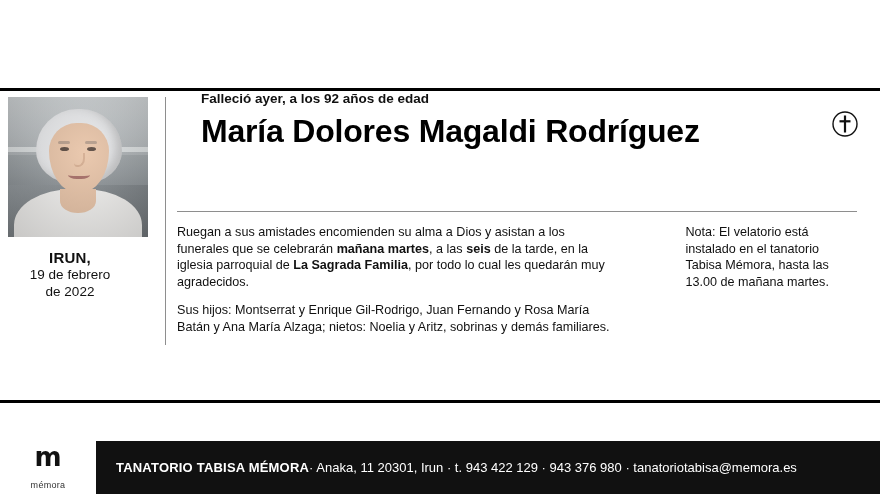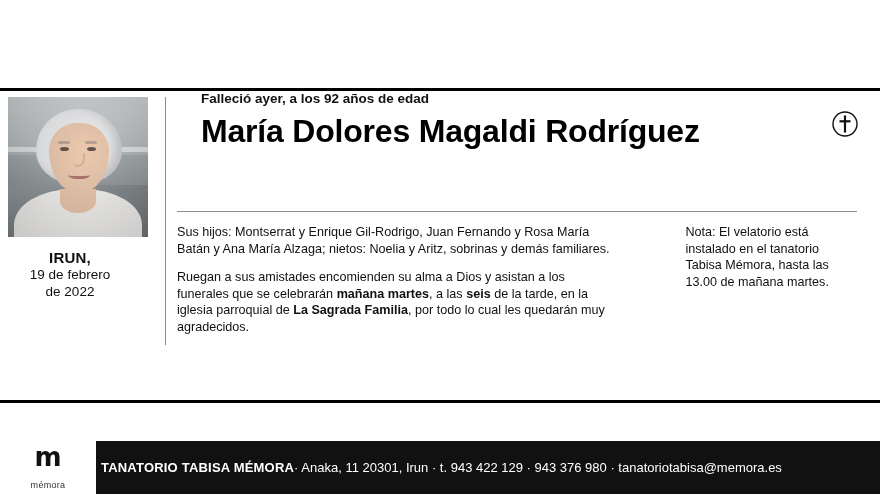--- a/index.html
+++ b/index.html
@@ -280,21 +280,21 @@
   }
   .logo-word {
     font-size: 9px;
     color: #333;
     letter-spacing: .3px;
     margin-top: 11px;
   }
   .footer-text {
     color: #ffffff;
     font-size: 13px;
-    padding-left: 5px;
+    padding-left: 20px;
     white-space: nowrap;
   }
   .footer-text .strong {
     font-weight: bold;
     letter-spacing: .2px;
   }
 </style>
 </head>
 <body>
 
@@ -340,22 +340,22 @@
         <circle cx="13" cy="13" r="12" fill="none" stroke="#111" stroke-width="1.4"></circle>
         <rect x="11.9" y="4.5" width="2.2" height="17" fill="#111"></rect>
         <rect x="7.5" y="9.2" width="11" height="2.2" fill="#111"></rect>
       </svg>
 
       <div class="hrule"></div>
 
       <div class="lower">
         <div class="lower-cols">
           <div class="col-left">
+            <p class="para"><span>Ruegan a sus amistades encomienden su alma a Dios y asistan a los funerales que se celebrarán </span><b>mañana martes</b><span>, a las </span><b>seis</b><span> de la tarde, en la iglesia parroquial de </span><b>La Sagrada Familia</b><span>, por todo lo cual les quedarán muy agradecidos.</span></p>
             <p class="para">Sus hijos: Montserrat y Enrique Gil-Rodrigo, Juan Fernando y Rosa María Batán y Ana María Alzaga; nietos: Noelia y Aritz, sobrinas y demás familiares.</p>
-            <p class="para"><span>Ruegan a sus amistades encomienden su alma a Dios y asistan a los funerales que se celebrarán </span><b>mañana martes</b><span>, a las </span><b>seis</b><span> de la tarde, en la iglesia parroquial de </span><b>La Sagrada Familia</b><span>, por todo lo cual les quedarán muy agradecidos.</span></p>
           </div>
           <div class="col-right">
             <p class="para">Nota: El velatorio está instalado en el tanatorio Tabisa Mémora, hasta las 13.00 de mañana martes.</p>
           </div>
         </div>
       </div>
 
     </div>
 
     <div class="footer">

